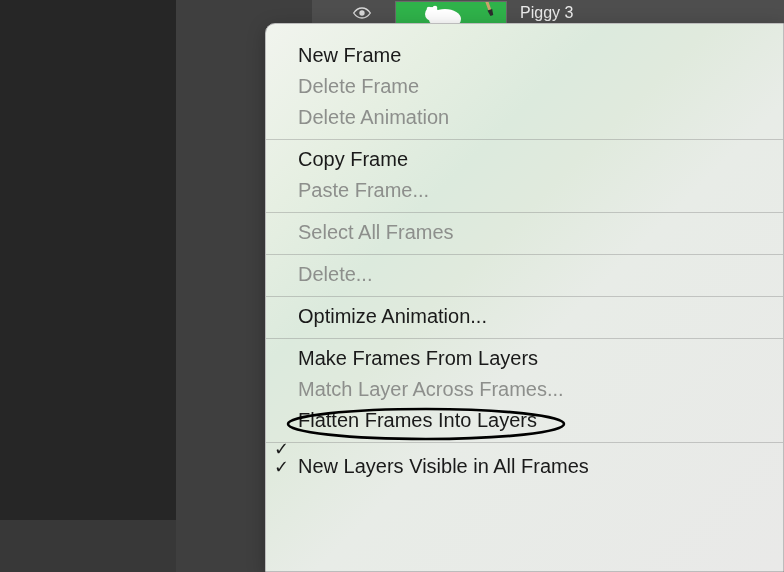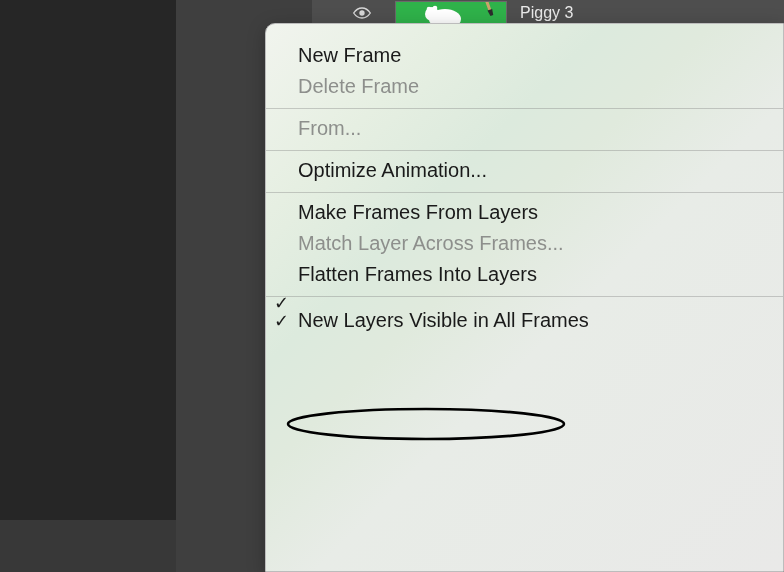--- a/index.html
+++ b/index.html
@@ -154,28 +154,44 @@
   <div class="context-menu">
     <div class="menu-inner">
 
       <div class="menu-group">
         <div class="menu-item">
           <span>New Frame</span>
         </div>
         <div class="menu-item disabled">
           <span>Delete Frame</span>
         </div>
-      </div>
-
-
-
-
-      <div class="menu-group">
-        <div class="menu-item disabled">
-          <span>From...</span>
+        <div class="menu-item disabled">
+          <span>Delete Animation</span>
+        </div>
+      </div>
+
+      <div class="menu-group">
+        <div class="menu-item">
+          <span>Copy Frame</span>
+        </div>
+        <div class="menu-item disabled">
+          <span>Paste Frame...</span>
+        </div>
+      </div>
+
+      <div class="menu-group">
+        <div class="menu-item disabled">
+          <span>Select All Frames</span>
+        </div>
+      </div>
+
+
+      <div class="menu-group">
+        <div class="menu-item disabled">
+          <span>Delete...</span>
         </div>
       </div>
 
       <div class="menu-group">
         <div class="menu-item">
           <span>Optimize Animation...</span>
         </div>
       </div>
 
       <div class="menu-group">

